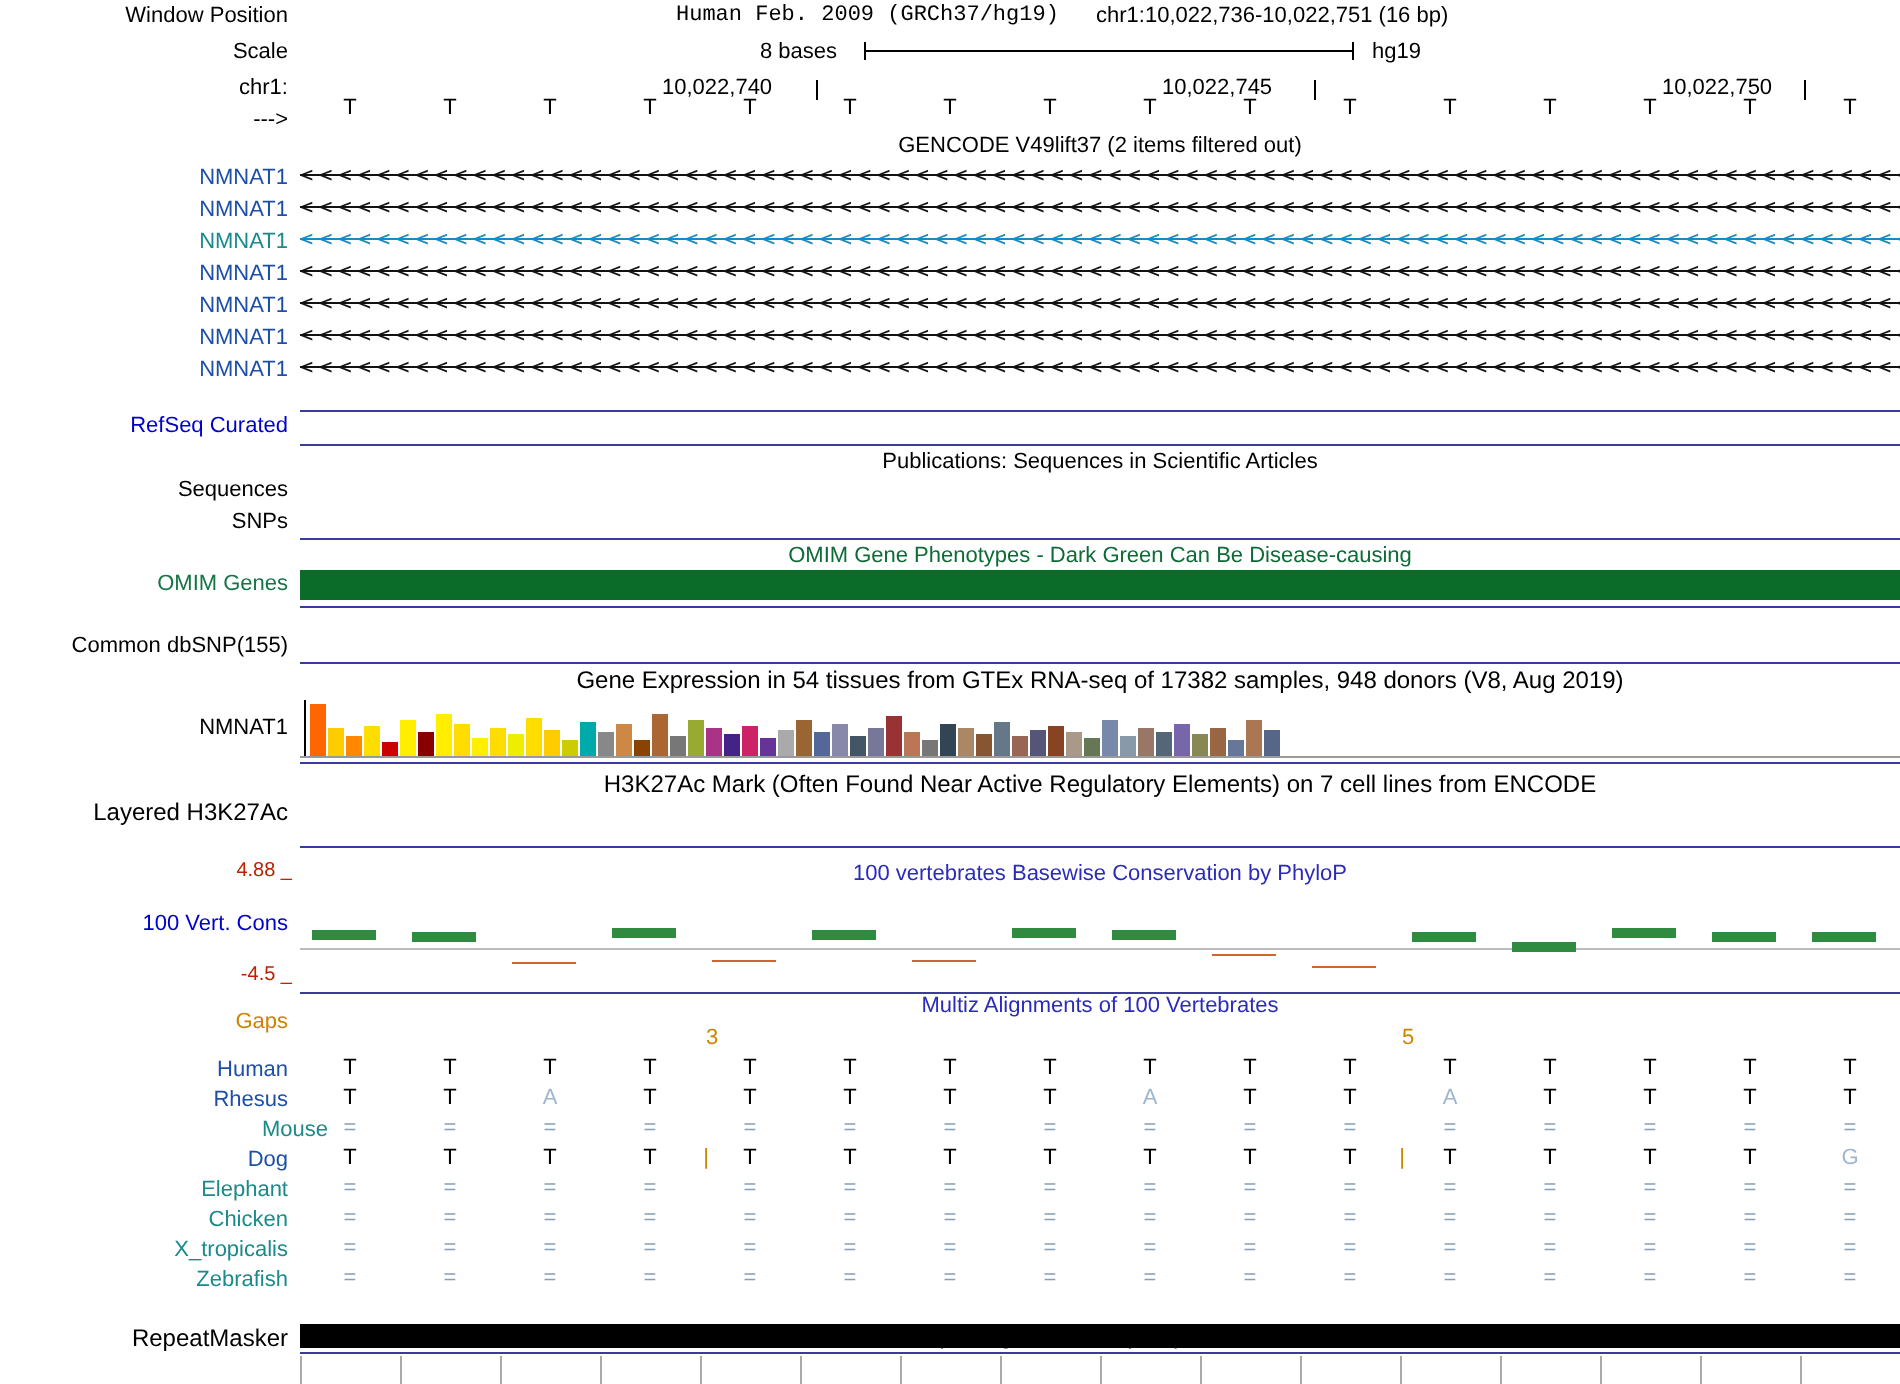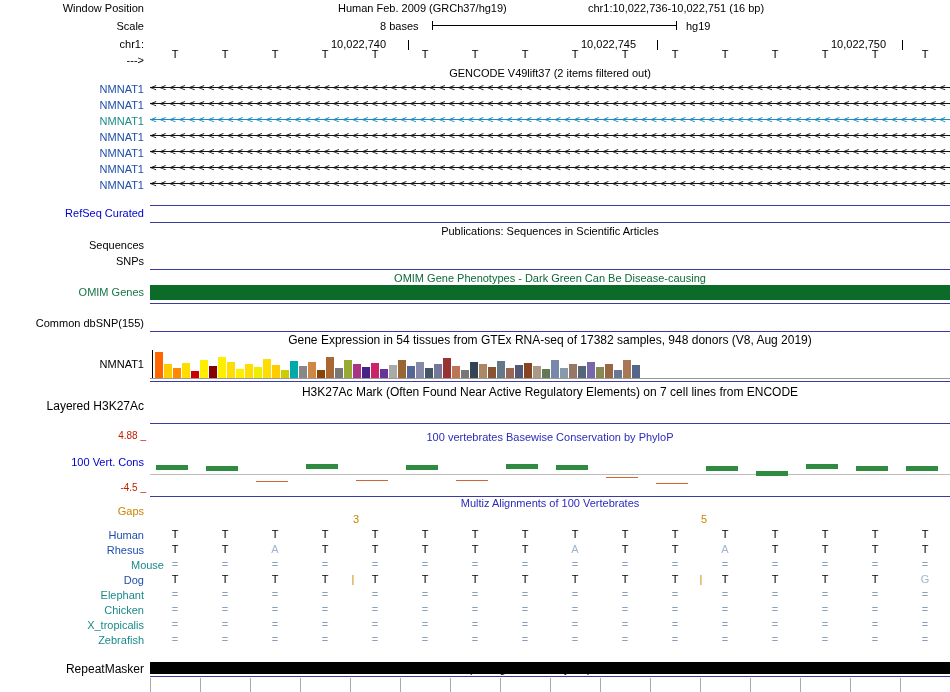--- a/index.html
+++ b/index.html
@@ -210,22 +210,22 @@
 </head>
 <body>
 
 <div id="page">
 
   <div class="lbl" style="left:0;top:2px;width:150px;padding-right:6px;">Window Position</div>
   <div class="lbl" style="left:0;top:20px;width:150px;padding-right:6px;">Scale</div>
   <div class="lbl" style="left:0;top:38px;width:150px;padding-right:6px;">chr1:</div>
   <div class="lbl" style="left:0;top:54px;width:150px;padding-right:6px;">---&gt;</div>
 
-  <div class="hg19" style="left:338px;top:2px;">Human Feb. 2009 (GRCh37/hg19)</div>
-  <div class="hg19" style="left:548px;top:2px;margin-left:40px;">chr1:10,022,736-10,022,751 (16 bp)</div>
+  <div class="hg19" style="left:338px;top:2px;font-family:Liberation Mono, monospace;">Human Feb. 2009 (GRCh37/hg19)</div>
+  <div class="hg19" style="left:548px;top:2px;">chr1:10,022,736-10,022,751 (16 bp)</div>
 
   <div class="hg19" style="left:380px;top:20px;">8 bases</div>
   <div class="scalebar" style="left:432px;top:21px;width:245px;">
     <div class="bar"></div>
       <div class="l"></div>
       <div class="r"></div>
   </div>
   <div class="hg19" style="left:686px;top:20px;">hg19</div>
 
   <div class="ruler-num" style="left:331px;top:38px;">10,022,740</div>

